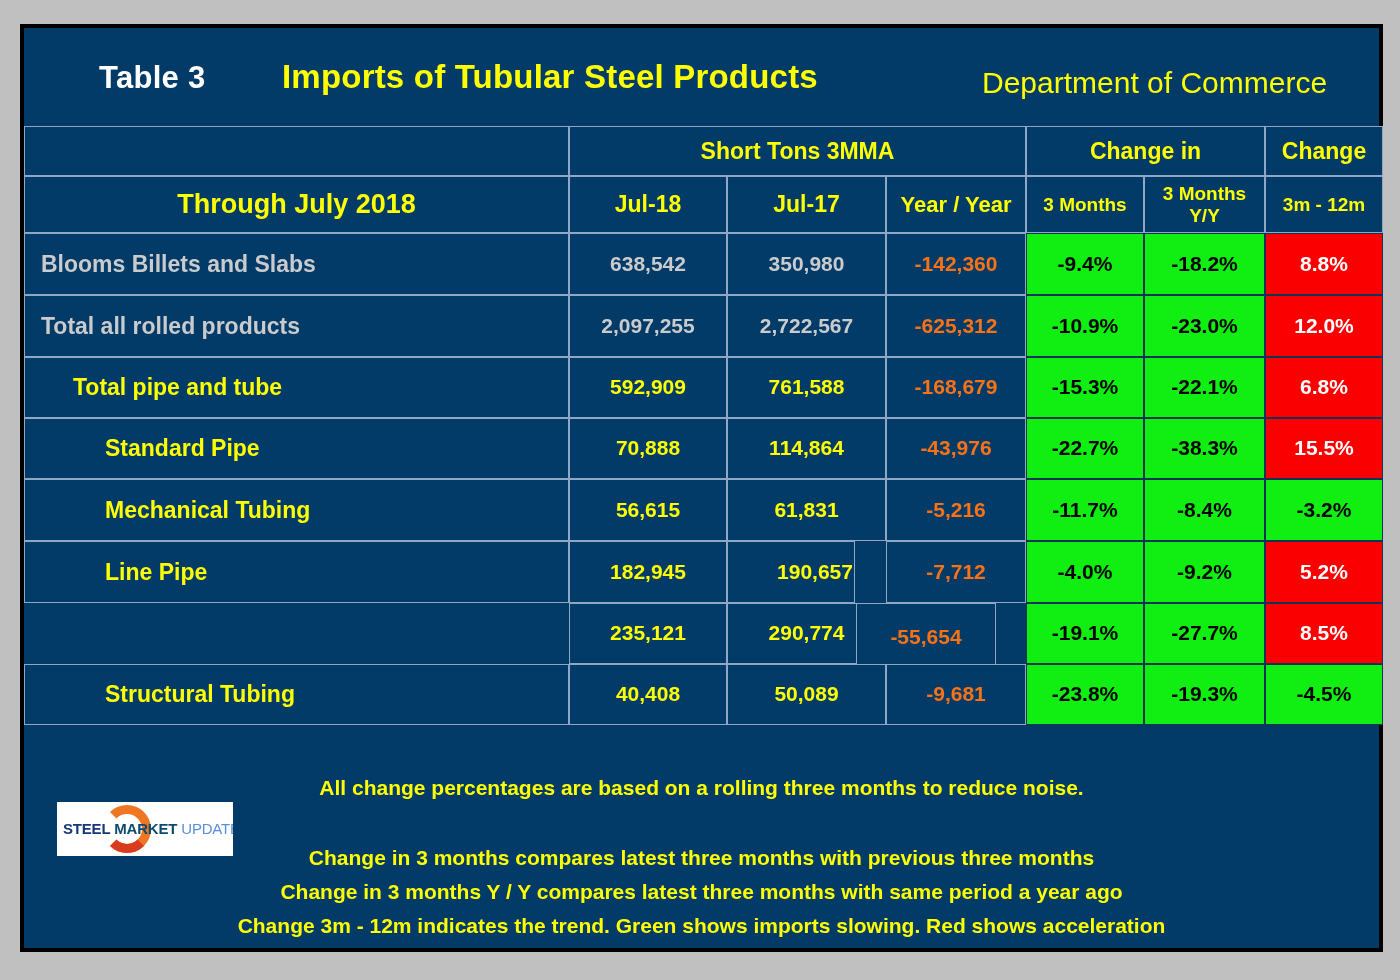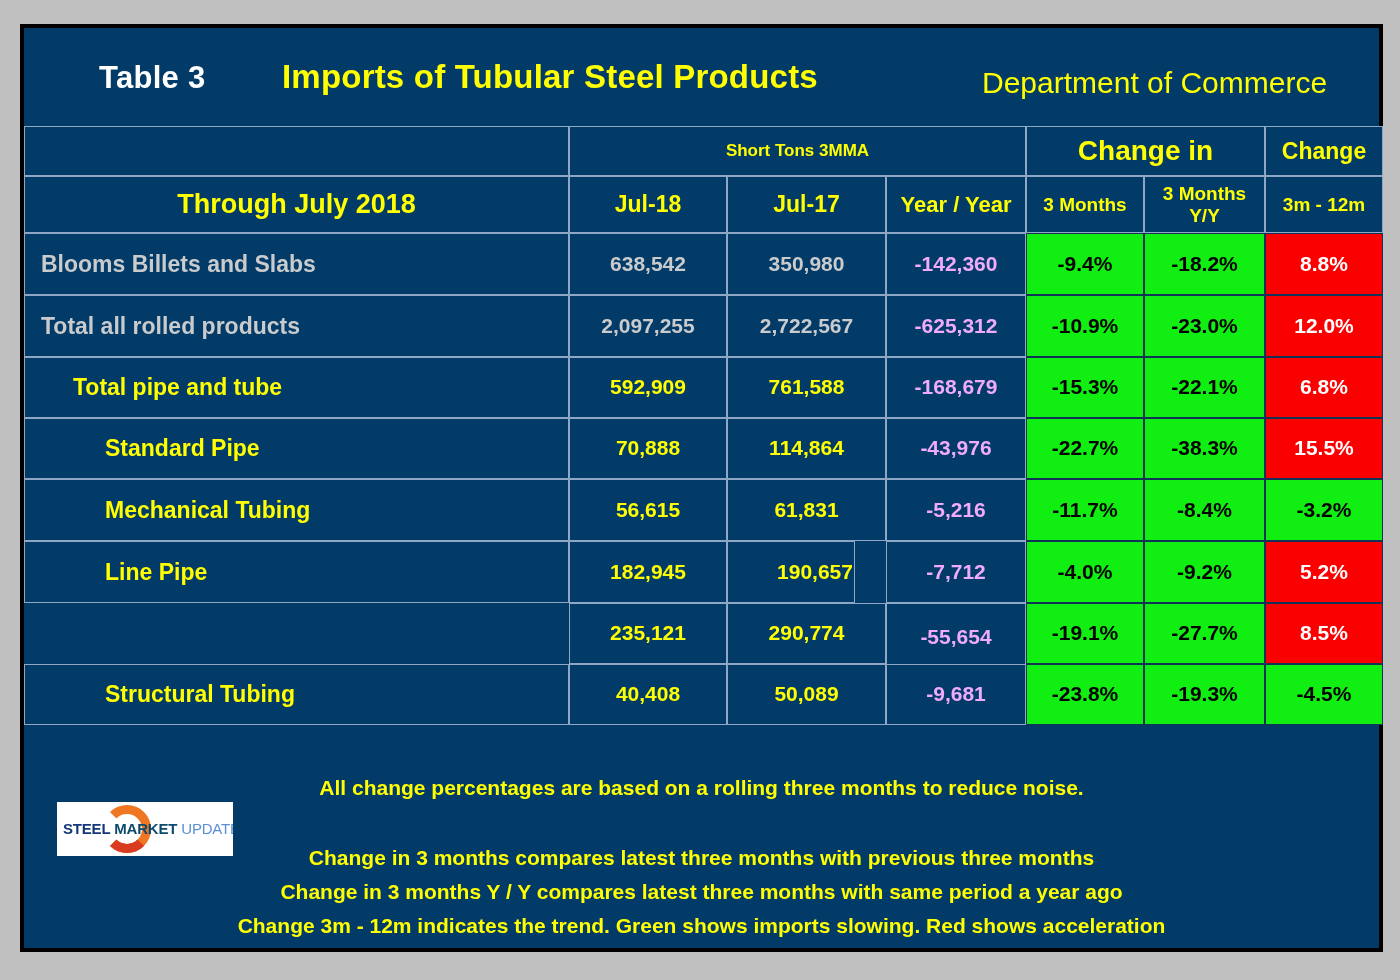--- a/index.html
+++ b/index.html
@@ -71,21 +71,21 @@
     background: #023a68;
     display: flex;
     align-items: center;
     justify-content: center;
     overflow: hidden;
     line-height: 1.05;
   }
   .cell.num { font-weight: bold; font-size: 21px; }
   .yellow  { color: #ffff00; }
   .gray    { color: #c9cbcd; }
-  .green-t { color: #f0abfc; }
+  .green-t { color: #f97316; }
   .hdr     { color: #ffff00; font-weight: bold; }
 
   .pct {
     border: 1px solid #113355;
     font-weight: bold;
     font-size: 21px;
   }
   .pct.g { background: #11ee11; color: #000000; }
   .pct.r { background: #fb0000; color: #ffffff; }
 
@@ -165,22 +165,22 @@
 <div id="slide">
 
   <div class="titlebar">
     <div class="t-table">Table 3</div>
     <div class="t-main">Imports of Tubular Steel Products</div>
     <div class="t-dept">Department of Commerce</div>
   </div>
 
   <div class="grid" id="grid">
       <div class="cell " style="left: 0px; top: 0px; width: 545px; height: 50px;"></div>
-      <div class="cell hdr" style="left: 545px; top: 0px; width: 457px; height: 50px; font-size: 17px;">Short Tons 3MMA</div>
-      <div class="cell hdr" style="left: 1002px; top: 0px; width: 239px; height: 50px; font-size: 28px;">Change in</div>
+      <div class="cell hdr" style="left: 545px; top: 0px; width: 457px; height: 50px; font-size: 23px;">Short Tons 3MMA</div>
+      <div class="cell hdr" style="left: 1002px; top: 0px; width: 239px; height: 50px; font-size: 23px;">Change in</div>
       <div class="cell hdr" style="left: 1241px; top: 0px; width: 118px; height: 50px; font-size: 23px;">Change</div>
       <div class="cell hdr" style="left: 0px; top: 50px; width: 545px; height: 57px; font-size: 27px;">Through July 2018</div>
       <div class="cell hdr" style="left: 545px; top: 50px; width: 158px; height: 57px; font-size: 23px;">Jul-18</div>
       <div class="cell hdr" style="left: 703px; top: 50px; width: 159px; height: 57px; font-size: 23px;">Jul-17</div>
       <div class="cell hdr" style="left: 862px; top: 50px; width: 140px; height: 57px; font-size: 22px;">Year / Year</div>
       <div class="cell hdr" style="left: 1002px; top: 50px; width: 118px; height: 57px; font-size: 19px;">3 Months</div>
       <div class="cell hdr" style="left: 1120px; top: 50px; width: 121px; height: 57px; font-size: 19px; flex-direction: column; line-height: 1.15;">
         <span>3 Months</span>
         <span>Y/Y</span>
       </div>
@@ -222,21 +222,21 @@
       <div class="cell pct g" style="left: 1241px; top: 353px; width: 118px; height: 62px;">-3.2%</div>
       <div class="cell rowlabel yellow" style="left: 0px; top: 415px; width: 545px; height: 62px; padding-left: 80px;">Line Pipe</div>
       <div class="cell num yellow" style="left: 545px; top: 415px; width: 158px; height: 62px;">182,945</div>
       <div class="cell num yellow" style="left: 703px; top: 415px; width: 128px; height: 62px; padding-left: 48px;">190,657</div>
       <div class="cell num green-t" style="left: 862px; top: 415px; width: 140px; height: 62px;">-7,712</div>
       <div class="cell pct g" style="left: 1002px; top: 415px; width: 118px; height: 62px;">-4.0%</div>
       <div class="cell pct g" style="left: 1120px; top: 415px; width: 121px; height: 62px;">-9.2%</div>
       <div class="cell pct r" style="left: 1241px; top: 415px; width: 118px; height: 62px;">5.2%</div>
       <div class="cell num yellow" style="left: 545px; top: 477px; width: 158px; height: 61px;">235,121</div>
       <div class="cell num yellow" style="left: 703px; top: 477px; width: 159px; height: 61px;">290,774</div>
-      <div class="cell num green-t" style="left: 862px; top: 477px; width: 140px; height: 68px;">-55,654</div>
+      <div class="cell num green-t" style="left: 832px; top: 477px; width: 140px; height: 68px;">-55,654</div>
       <div class="cell pct g" style="left: 1002px; top: 477px; width: 118px; height: 61px;">-19.1%</div>
       <div class="cell pct g" style="left: 1120px; top: 477px; width: 121px; height: 61px;">-27.7%</div>
       <div class="cell pct r" style="left: 1241px; top: 477px; width: 118px; height: 61px;">8.5%</div>
       <div class="cell rowlabel yellow" style="left: 0px; top: 538px; width: 545px; height: 61px; padding-left: 80px;">Structural Tubing</div>
       <div class="cell num yellow" style="left: 545px; top: 538px; width: 158px; height: 61px;">40,408</div>
       <div class="cell num yellow" style="left: 703px; top: 538px; width: 159px; height: 61px;">50,089</div>
       <div class="cell num green-t" style="left: 862px; top: 538px; width: 140px; height: 61px;">-9,681</div>
       <div class="cell pct g" style="left: 1002px; top: 538px; width: 118px; height: 61px;">-23.8%</div>
       <div class="cell pct g" style="left: 1120px; top: 538px; width: 121px; height: 61px;">-19.3%</div>
       <div class="cell pct g" style="left: 1241px; top: 538px; width: 118px; height: 61px;">-4.5%</div>

